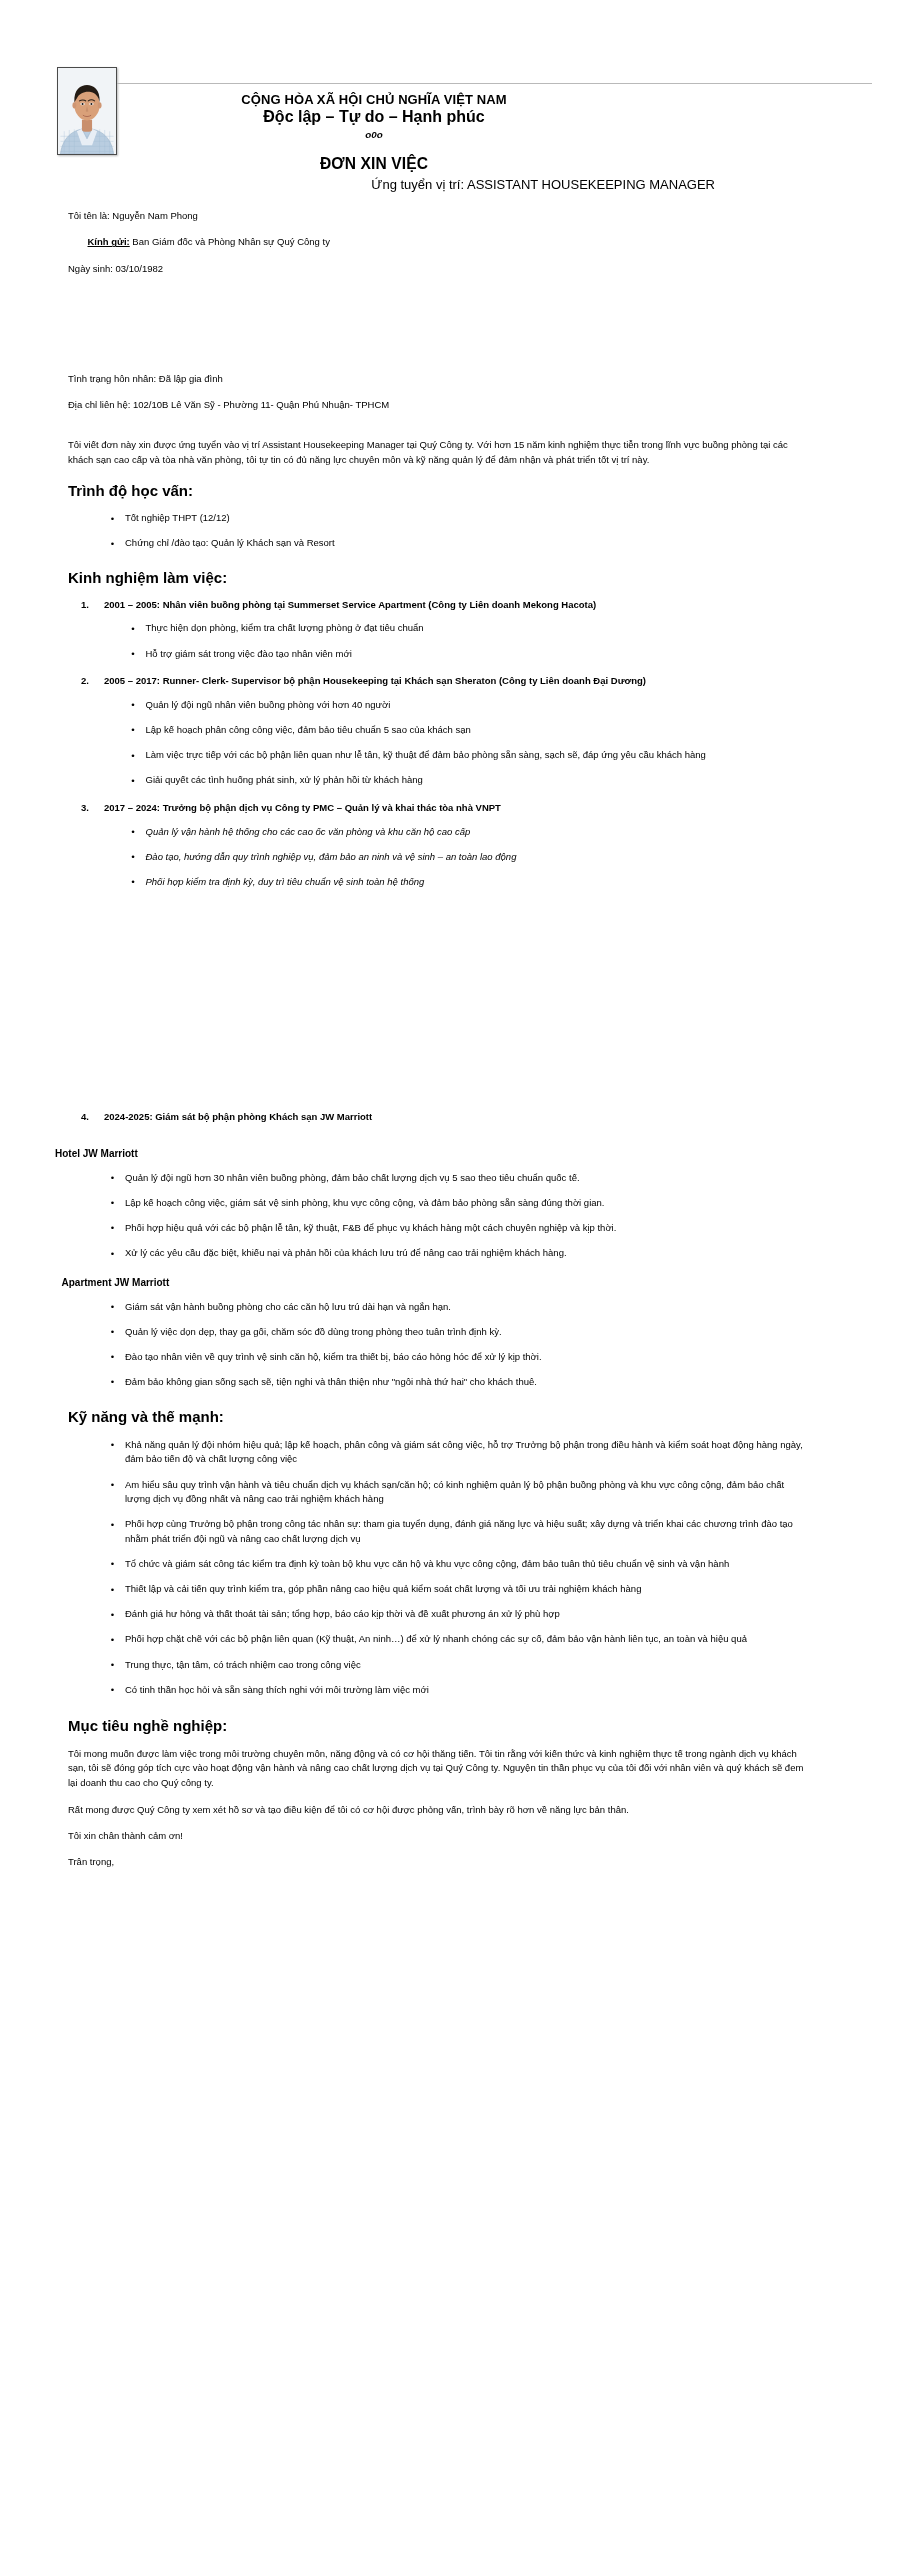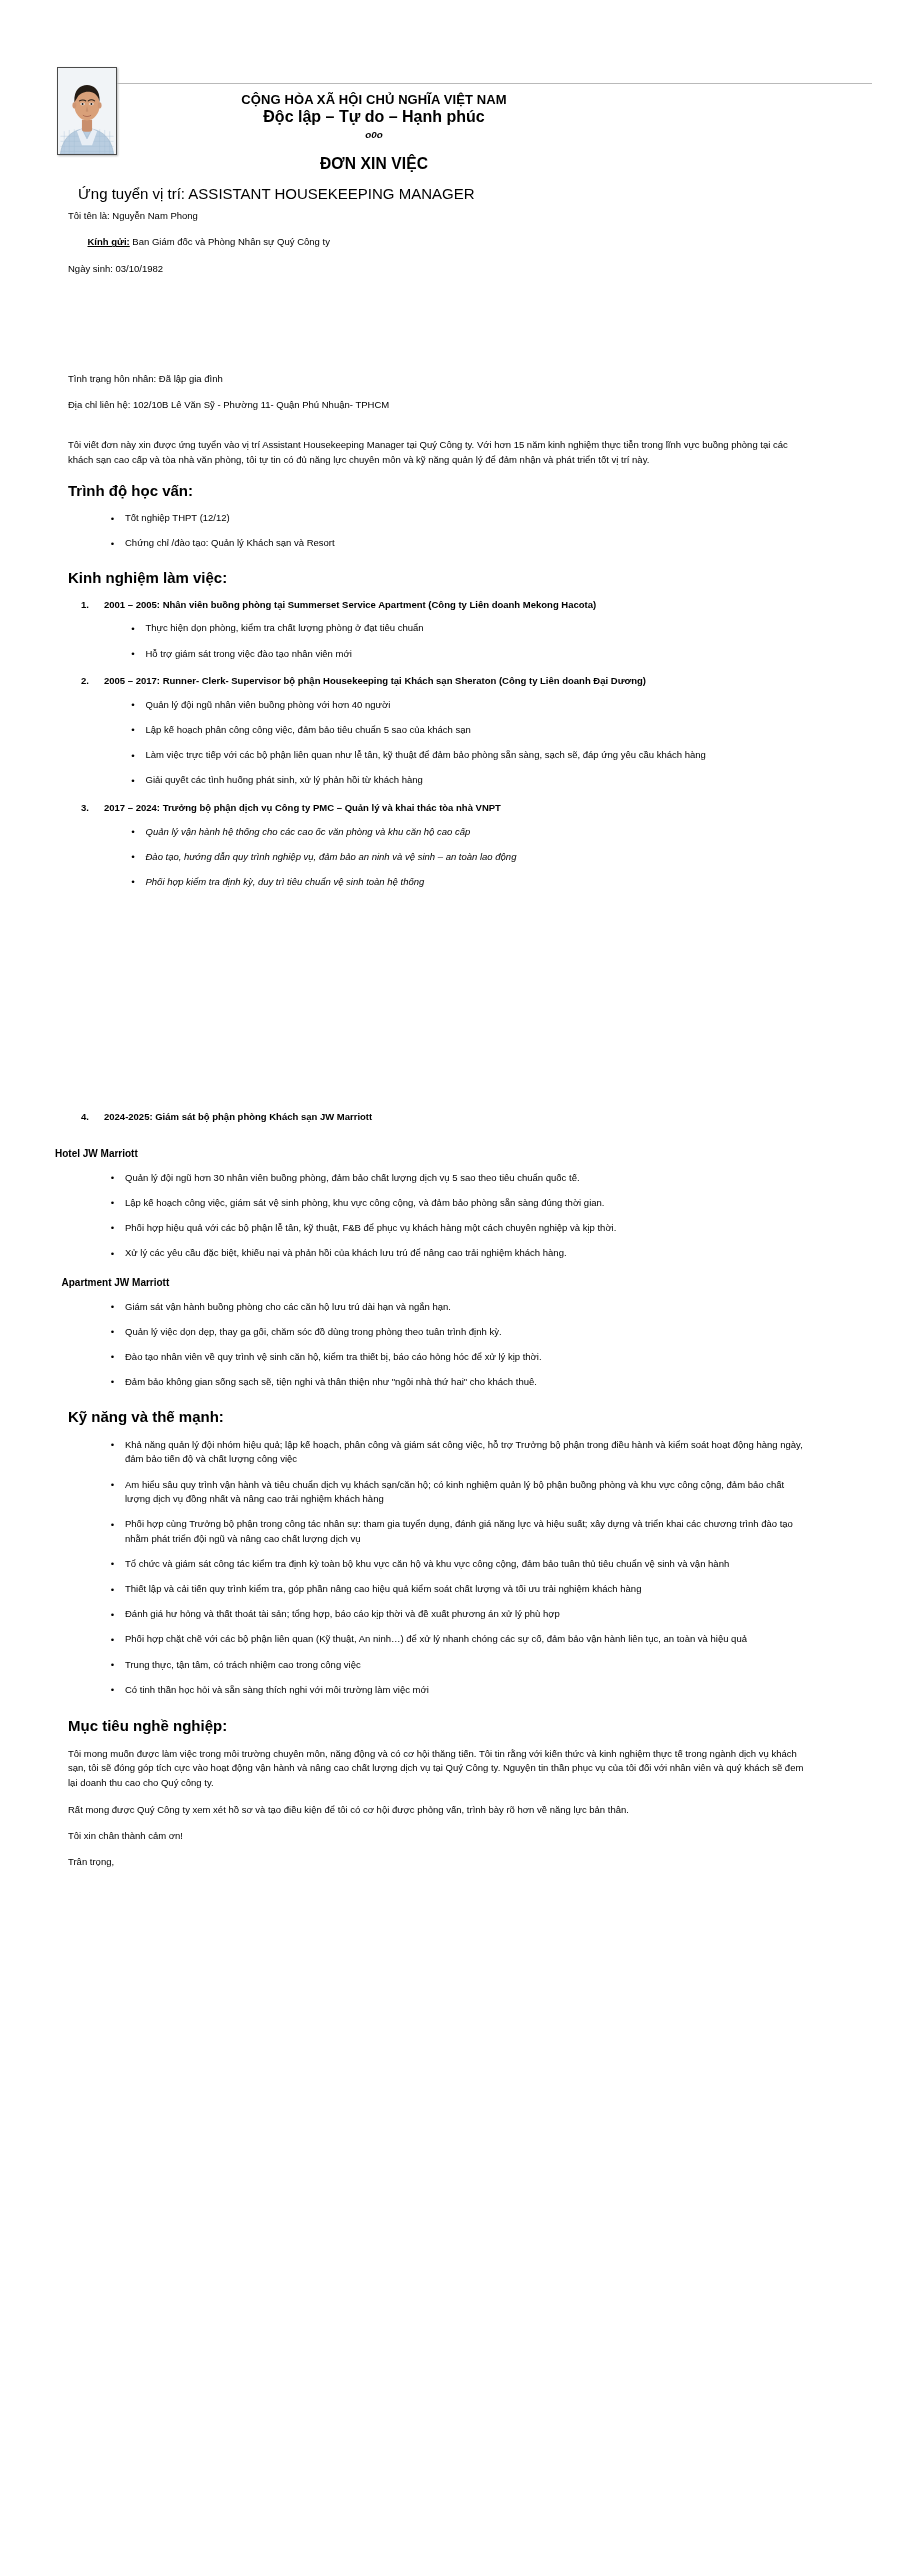--- a/index.html
+++ b/index.html
@@ -84,24 +84,24 @@
     width: 514px;
     text-align: center;
     font-weight: bold;
     font-size: 15.6px;
     letter-spacing: 0.1px;
   }
 
   .position-line {
     position: absolute;
     left: 78px;
-    top: 185px;
+    top: 177px;
     width: 637px;
-    text-align: left;
-    font-size: 15px;
+    text-align: right;
+    font-size: 13px;
   }
 
   
   .col {
     position: absolute;
     left: 68px;
     width: 742px;
     font-size: 9.5px;
     line-height: 1.55;
   }

